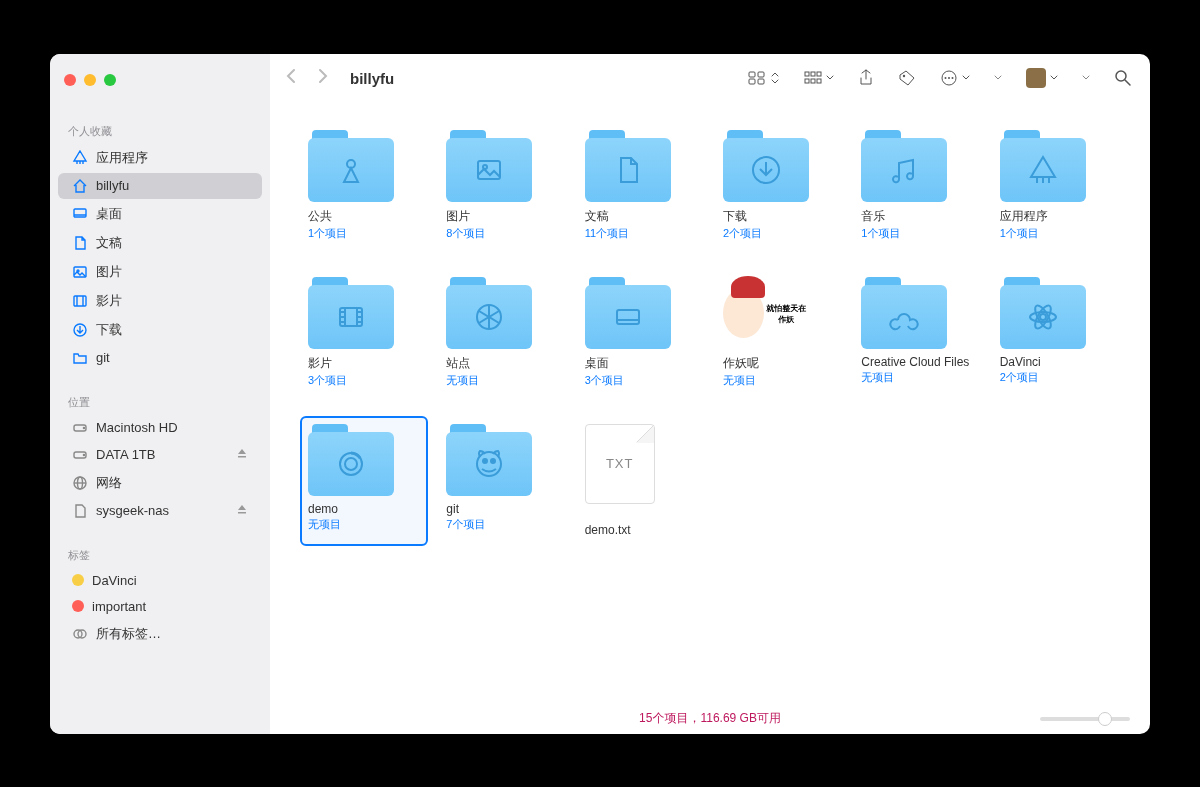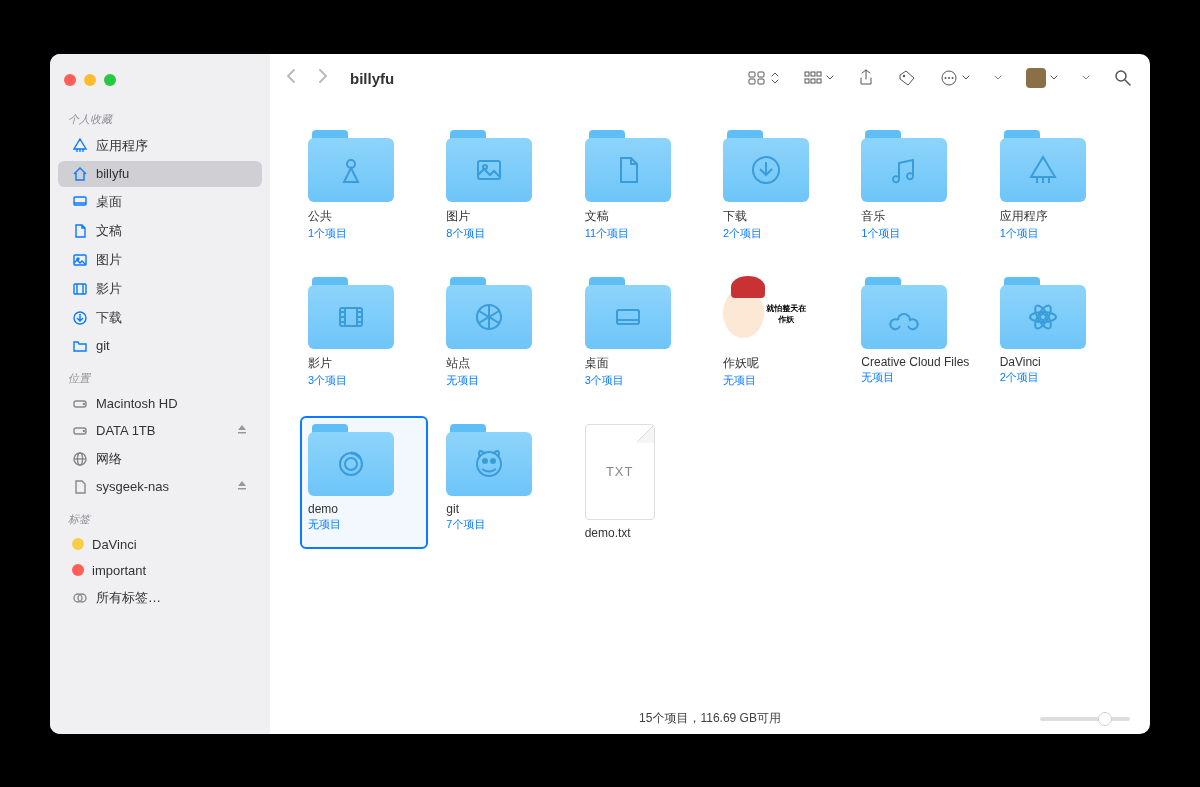--- a/index.html
+++ b/index.html
@@ -4,48 +4,48 @@
   <style>
     * { margin: 0; padding: 0; box-sizing: border-box; font-family: -apple-system, BlinkMacSystemFont, "Segoe UI", sans-serif; }
     body { background: #000; width: 1200px; height: 787px; display: flex; align-items: center; justify-content: center; }
     .window { width: 1100px; height: 680px; background: #fff; border-radius: 10px; overflow: hidden; display: flex; box-shadow: 0 20px 60px rgba(0,0,0,0.5); }
     .sidebar { width: 220px; background: #f0f0f2; padding-top: 12px; overflow-y: auto; }
     .traffic-lights { display: flex; gap: 8px; padding: 8px 14px 14px; }
     .light { width: 12px; height: 12px; border-radius: 50%; }
     .red { background: #ff5f57; }
     .yellow { background: #febc2e; }
     .green { background: #28c840; }
-    .section-label { font-size: 11px; color: #8e8e93; padding: 4px 18px; margin-top: 8px; font-style: italic; }
+    .section-label { font-size: 11px; color: #8e8e93; padding: 4px 18px; margin-top: 20px; }
     .sidebar-item { display: flex; align-items: center; gap: 8px; padding: 5px 14px; font-size: 13px; color: #333; cursor: pointer; border-radius: 6px; margin: 1px 8px; }
     .sidebar-item.active { background: #d0d0d4; }
     .sidebar-item .si-icon { width: 16px; height: 16px; display: flex; align-items: center; justify-content: center; color: #0a7aff; flex-shrink: 0; }
     .sidebar-item .eject { margin-left: auto; color: #888; }
     .tag-dot { width: 12px; height: 12px; border-radius: 50%; }
     .main { flex: 1; display: flex; flex-direction: column; }
     .toolbar { height: 50px; display: flex; align-items: center; padding: 0 14px; gap: 16px; border-bottom: 1px solid transparent; }
     .nav-arrows { display: flex; gap: 18px; color: #888; }
     .title { font-size: 15px; font-weight: 600; color: #333; margin-left: 4px; }
     .toolbar-spacer { flex: 1; }
     .tb-btn { display: flex; align-items: center; gap: 4px; color: #555; cursor: pointer; padding: 4px; }
     .content { flex: 1; overflow-y: auto; padding: 18px 30px; }
     .grid { display: grid; grid-template-columns: repeat(6, 1fr); gap: 20px 10px; }
     .item { display: flex; flex-direction: column; align-items: flex-start; text-align: center; padding: 6px; border-radius: 6px; cursor: pointer; border: 2px solid transparent; }
     .item.selected { border: 2px solid #0a7aff; background: rgba(10,122,255,0.05); }
     .folder-icon { width: 86px; height: 72px; position: relative; margin-bottom: 6px; }
     .folder-back { position: absolute; top: 0; left: 4px; width: 36px; height: 14px; background: #60bef7; border-radius: 4px 4px 0 0; }
     .folder-front { position: absolute; top: 8px; left: 0; width: 86px; height: 64px; background: linear-gradient(180deg, #8dd4fb 0%, #6ec5f8 100%); border-radius: 6px; display: flex; align-items: center; justify-content: center; }
     .folder-front svg { width: 34px; height: 34px; stroke: #3a9cd9; fill: none; stroke-width: 2; }
-    .file-icon { width: 70px; height: 96px; background: #fff; border: 1px solid #ddd; border-radius: 4px; position: relative; display: flex; align-items: center; justify-content: center; font-size: 13px; color: #888; letter-spacing: 1px; margin-bottom: 6px; }
+    .file-icon { width: 70px; height: 80px; background: #fff; border: 1px solid #ddd; border-radius: 4px; position: relative; display: flex; align-items: center; justify-content: center; font-size: 13px; color: #888; letter-spacing: 1px; margin-bottom: 19px; }
     .file-icon::before { content: ""; position: absolute; top: 0; right: 0; width: 18px; height: 18px; background: linear-gradient(135deg, transparent 48%, #ddd 50%, #f5f5f5 52%); border-bottom-left-radius: 2px; }
     .custom-icon { width: 86px; height: 72px; display: flex; flex-direction: row; align-items: center; justify-content: center; margin-bottom: 6px; font-size: 8px; }
     .custom-face { width: 50px; height: 50px; background: #fce8d5; border-radius: 50%; position: relative; }
     .custom-hat { position: absolute; top: -12px; left: 8px; width: 34px; height: 22px; background: #c83232; border-radius: 50% 50% 4px 4px; }
     .item-name { font-size: 12px; color: #333; margin-bottom: 1px; white-space: nowrap; }
     .item-sub { font-size: 11px; color: #0a7aff; }
-    .statusbar { height: 30px; display: flex; align-items: center; justify-content: center; font-size: 12px; color: #404040; position: relative; }
+    .statusbar { height: 30px; display: flex; align-items: center; justify-content: center; font-size: 12px; color: #be185d; position: relative; }
     .zoom-slider { position: absolute; right: 20px; width: 90px; height: 4px; background: #ddd; border-radius: 2px; }
     .zoom-thumb { position: absolute; right: 18px; top: -5px; width: 14px; height: 14px; background: #fff; border: 1px solid #ccc; border-radius: 50%; }
     .avatar { width: 20px; height: 20px; background: #8b6f47; border-radius: 4px; }
   </style>
 </head>
 <body>
 
 <div class="window">
   <div class="sidebar">
     <div class="traffic-lights">

